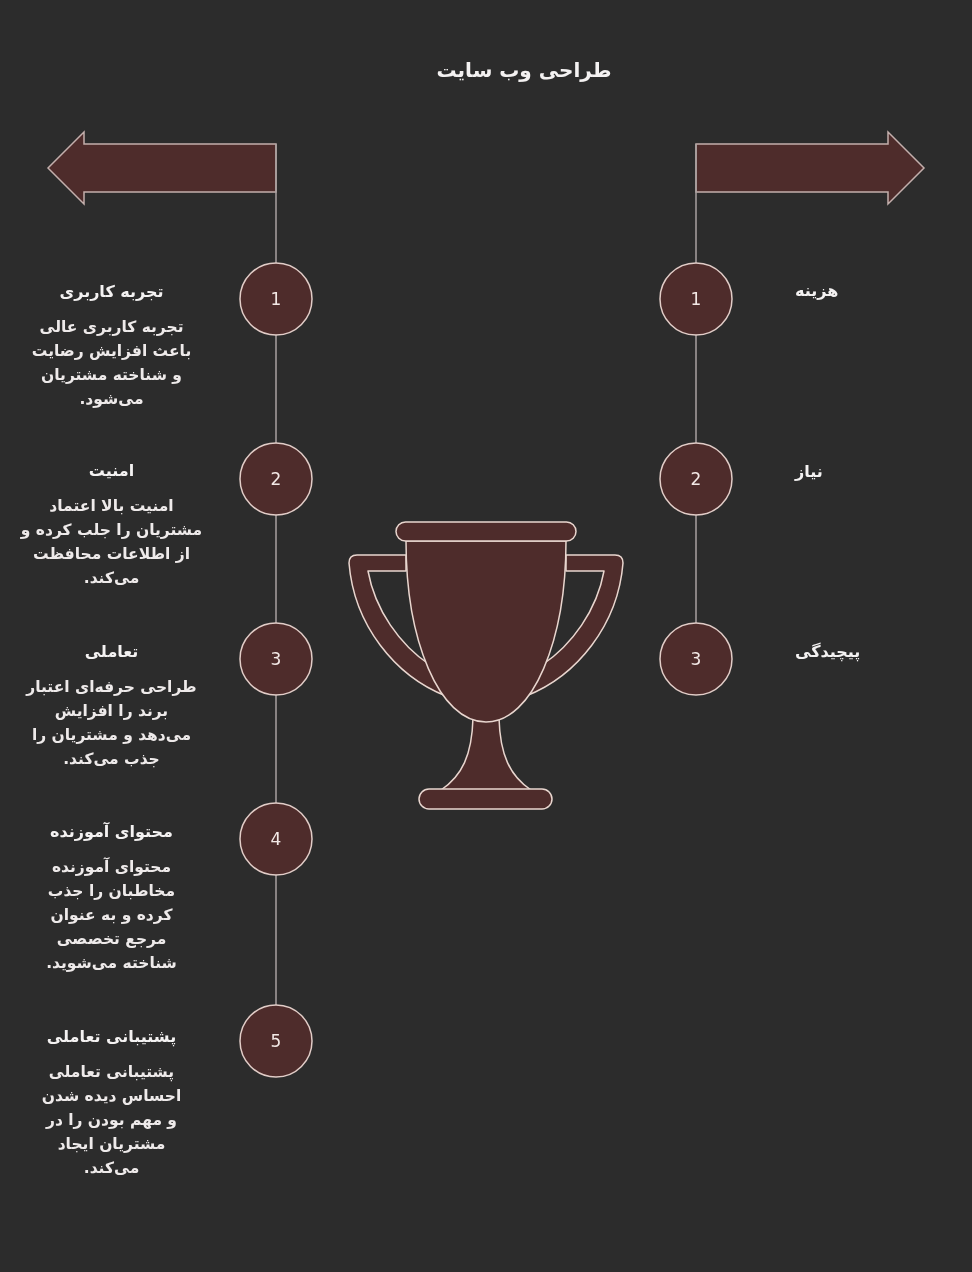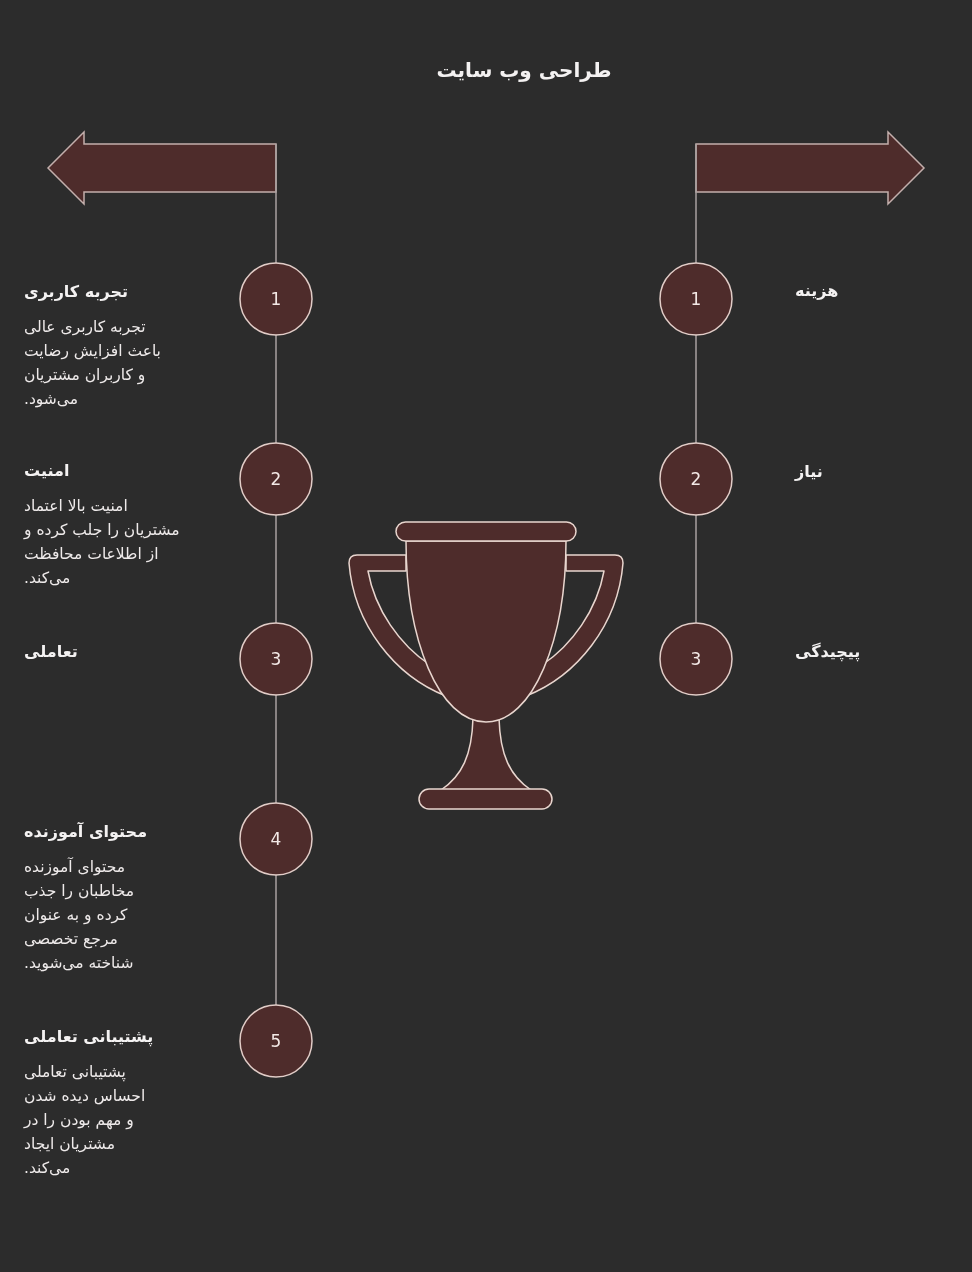--- a/index.html
+++ b/index.html
@@ -9,27 +9,27 @@
       font-family: "DejaVu Sans", sans-serif;
       color: #f1eeee;
     }
     #graphics { position: absolute; left: 0; top: 0; width: 972px; height: 1272px; }
     .main-title {
       position: absolute; left: 0; width: 972px; top: 56px;
       text-align: center; direction: rtl;
       font-size: 20px; font-weight: bold; line-height: 28px; color: #f4f2f2; padding-left: 38px;
     }
     .item { position: absolute; direction: rtl; }
-    .item.left { left: 24px; width: 193px; text-align: left; }
+    .item.left { left: 15px; width: 193px; text-align: center; }
     .item.right { left: 758px; width: 200px; text-align: left; margin-left: 37px; }
     .item-title {
       font-size: 16px; font-weight: bold; line-height: 24px;
       margin-bottom: 11px; white-space: nowrap; color: #f4f2f2;
     }
-    .line { font-size: 15.5px; line-height: 24px; white-space: nowrap; color: #eeeaea; }
+    .line { font-size: 15.5px; line-height: 24px; white-space: nowrap; color: #eeeaea; font-weight: bold; }
     .num { font-family: "DejaVu Sans", sans-serif; font-size: 17px; fill: #f3e9e6; }
   </style>
 </head>
 <body>
 
 <svg id="graphics" viewBox="0 0 972 1272" xmlns="http://www.w3.org/2000/svg">
 
   <polygon points="276,144 84,144 84,132 48,168 84,204 84,192 276,192" fill="#4e2c2b" stroke="#c3afac" stroke-width="1.5" stroke-linejoin="miter"></polygon>
   <polygon points="696,144 888,144 888,132 924,168 888,204 888,192 696,192" fill="#4e2c2b" stroke="#c3afac" stroke-width="1.5" stroke-linejoin="miter"></polygon>
 
@@ -80,37 +80,43 @@
   </g>
 </svg>
 
 <div class="main-title">طراحی وب سایت</div>
 
 <div class="item left" style="top:280px">
   <div class="item-title">تجربه کاربری</div>
   <div>
     <div class="line">تجربه کاربری عالی</div>
     <div class="line">باعث افزایش رضایت</div>
-    <div class="line">و کاربران مشتریان</div>
+    <div class="line">و شناخته مشتریان</div>
     <div class="line">می‌شود.</div>
   </div>
 </div>
 
 <div class="item left" style="top:459px">
   <div class="item-title">امنیت</div>
   <div>
     <div class="line">امنیت بالا اعتماد</div>
     <div class="line">مشتریان را جلب کرده و</div>
     <div class="line">از اطلاعات محافظت</div>
     <div class="line">می‌کند.</div>
   </div>
 </div>
 
 <div class="item left" style="top:640px">
   <div class="item-title">تعاملی</div>
+  <div>
+    <div class="line">طراحی حرفه‌ای اعتبار</div>
+    <div class="line">برند را افزایش</div>
+    <div class="line">می‌دهد و مشتریان را</div>
+    <div class="line">جذب می‌کند.</div>
+  </div>
 </div>
 
 <div class="item left" style="top:820px">
   <div class="item-title">محتوای آموزنده</div>
   <div>
     <div class="line">محتوای آموزنده</div>
     <div class="line">مخاطبان را جذب</div>
     <div class="line">کرده و به عنوان</div>
     <div class="line">مرجع تخصصی</div>
     <div class="line">شناخته می‌شوید.</div>

